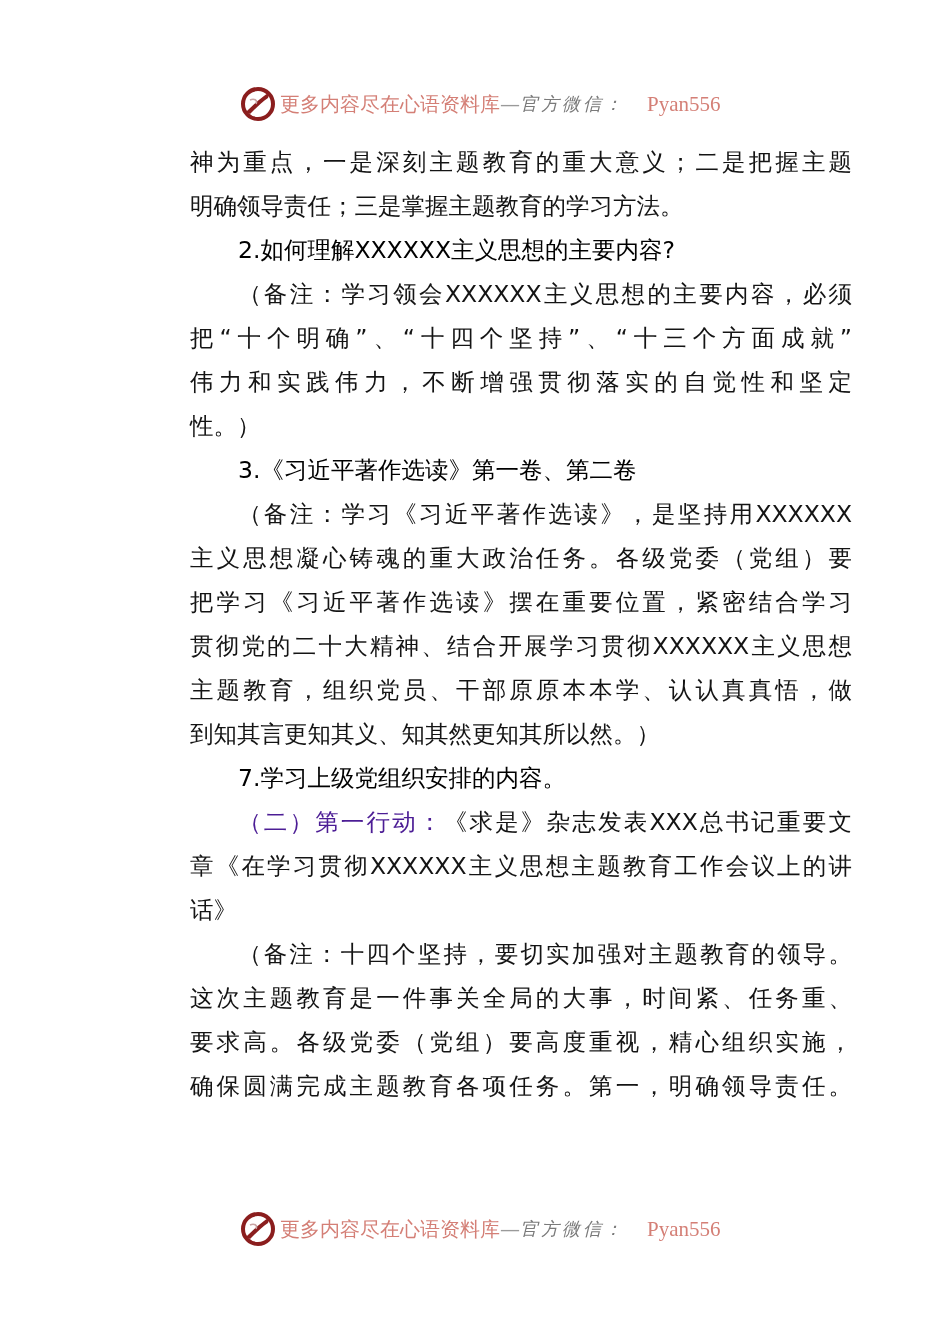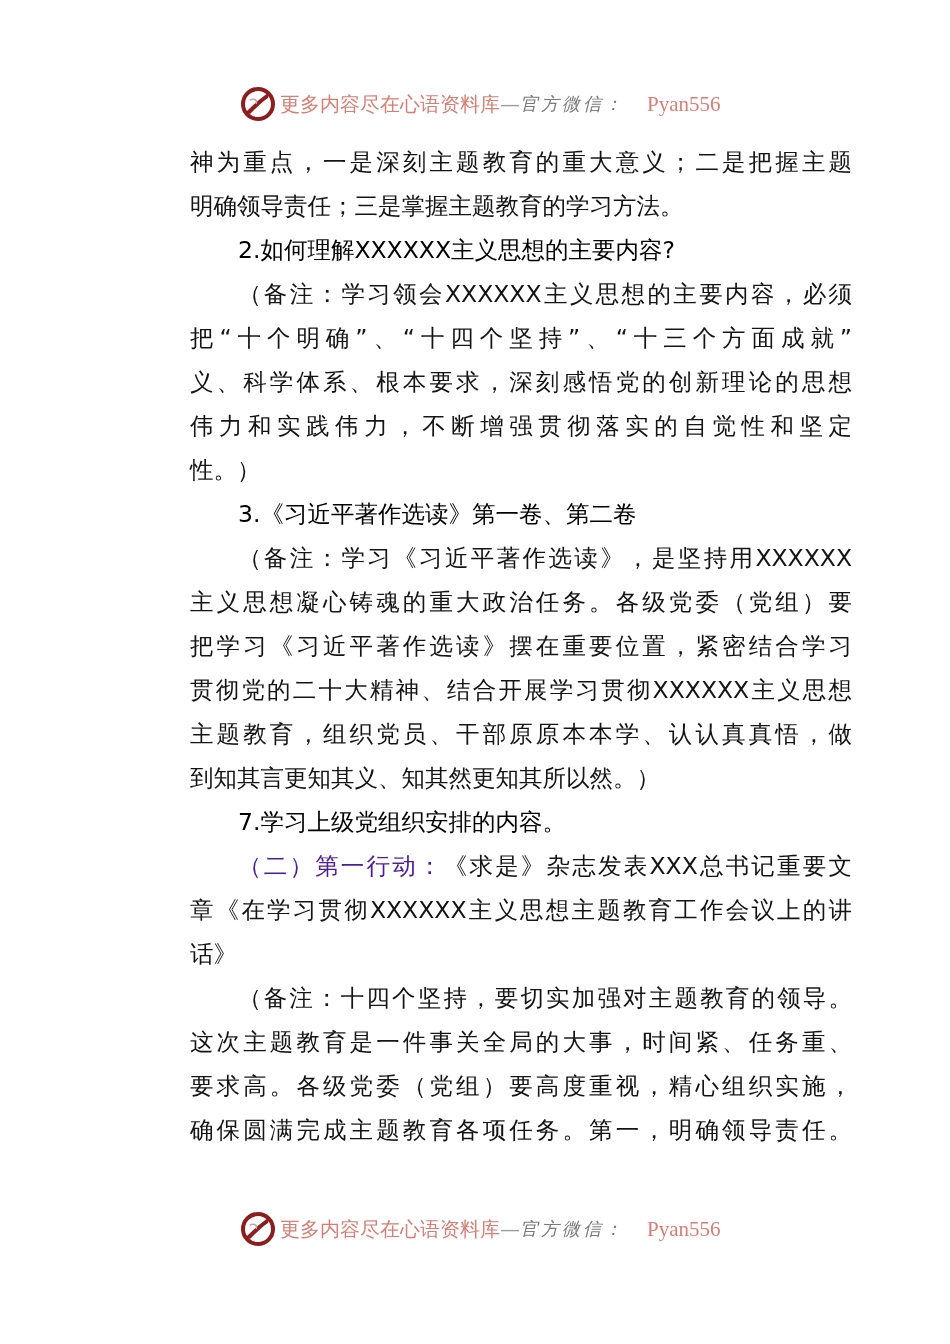--- a/index.html
+++ b/index.html
@@ -105,21 +105,20 @@
   <span class="official">官方微信：</span>
   <span class="wechat">Pyan556</span>
 </div>
 
 <div class="page">
   <div class="line">神为重点，一是深刻主题教育的重大意义；二是把握主题</div>
   <div class="line last">明确领导责任；三是掌握主题教育的学习方法。</div>
   <div class="line heading">2.如何理解XXXXXX主义思想的主要内容?</div>
   <div class="line indent">（备注：学习领会XXXXXX主义思想的主要内容，必须</div>
   <div class="line">把“十个明确”、“十四个坚持”、“十三个方面成就”</div>
-  <div class="line">义、科学体系、根本要求，深刻感悟党的创新理论的思想</div>
   <div class="line">伟力和实践伟力，不断增强贯彻落实的自觉性和坚定</div>
   <div class="line last">性。）</div>
   <div class="line heading">3.《习近平著作选读》第一卷、第二卷</div>
   <div class="line indent">（备注：学习《习近平著作选读》，是坚持用XXXXXX</div>
   <div class="line">主义思想凝心铸魂的重大政治任务。各级党委（党组）要</div>
   <div class="line">把学习《习近平著作选读》摆在重要位置，紧密结合学习</div>
   <div class="line">贯彻党的二十大精神、结合开展学习贯彻XXXXXX主义思想</div>
   <div class="line">主题教育，组织党员、干部原原本本学、认认真真悟，做</div>
   <div class="line last">到知其言更知其义、知其然更知其所以然。）</div>
   <div class="line heading">7.学习上级党组织安排的内容。</div>

